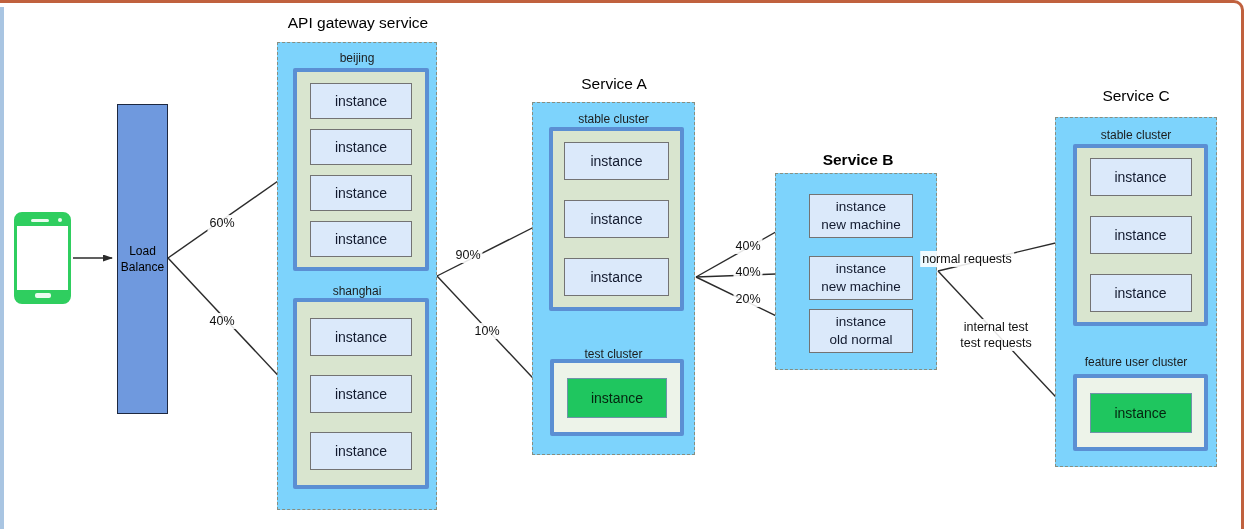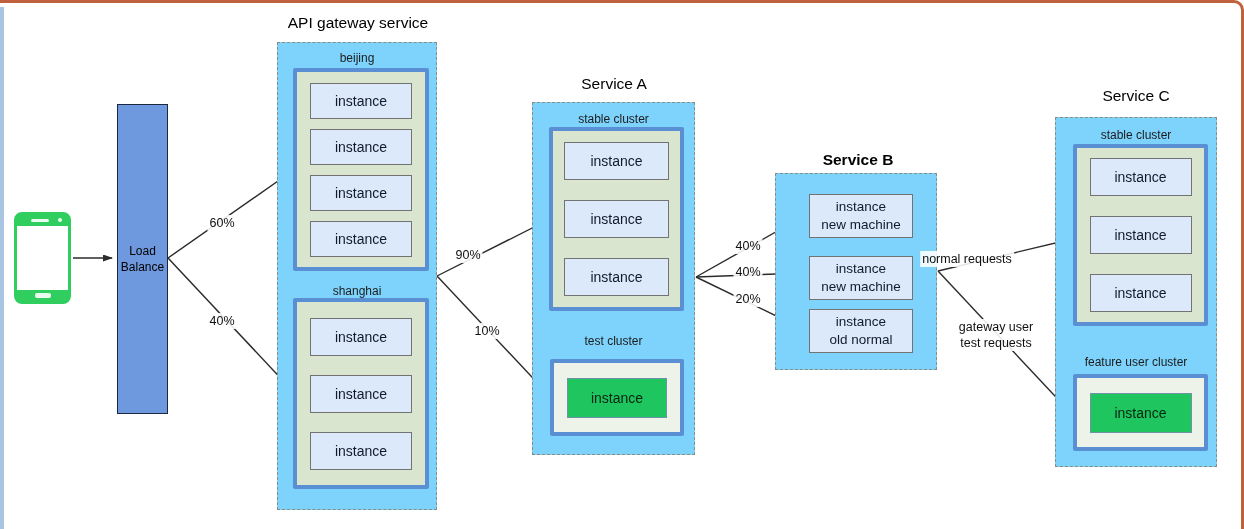--- a/index.html
+++ b/index.html
@@ -104,21 +104,21 @@
     </div>
   </div>
 
   <div class="dashed" style="left:532px; top:102px; width:163px; height:353px;">
     <div class="cluster-label" style="top:9px;">stable cluster</div>
     <div class="blue-box" style="left:16px; top:24px; width:135px; height:184px; gap:20px;">
       <div class="instance" style="width:105px; height:38px;">instance</div>
       <div class="instance" style="width:105px; height:38px;">instance</div>
       <div class="instance" style="width:105px; height:38px;">instance</div>
     </div>
-    <div class="cluster-label" style="top:231px;">test cluster</div>
+    <div class="cluster-label" style="top:244px;">test cluster</div>
     <div class="blue-box light" style="left:17px; top:256px; width:134px; height:77px;">
       <div class="instance green" style="width:100px; height:40px;">instance</div>
     </div>
   </div>
 
   <div class="dashed" style="left:775px; top:173px; width:162px; height:197px;">
     <div class="instance two-line" style="left:33px; top:20px; width:104px; height:44px;">
       <div>instance</div>
       <div>new machine</div>
     </div>
@@ -147,20 +147,20 @@
 
   <div class="edge-label" style="left:222px; top:223px;">60%</div>
   <div class="edge-label" style="left:222px; top:321px;">40%</div>
   <div class="edge-label" style="left:468px; top:255px;">90%</div>
   <div class="edge-label" style="left:487px; top:331px;">10%</div>
   <div class="edge-label" style="left:748px; top:246px;">40%</div>
   <div class="edge-label" style="left:748px; top:272px;">40%</div>
   <div class="edge-label" style="left:748px; top:299px;">20%</div>
   <div class="edge-label" style="left:967px; top:259px;">normal requests</div>
   <div class="edge-label" style="left:996px; top:335px;">
-    <div>gateway user</div>
+    <div>internal test</div>
     <div>test requests</div>
   </div>
 
   <div class="frame-left"></div>
   <div class="frame-orange"></div>
 
 </div>
 
 </body></html>

